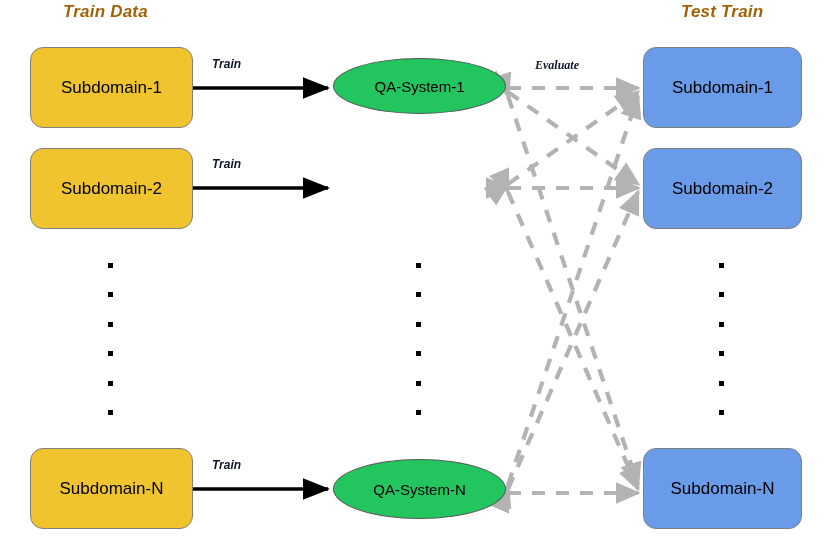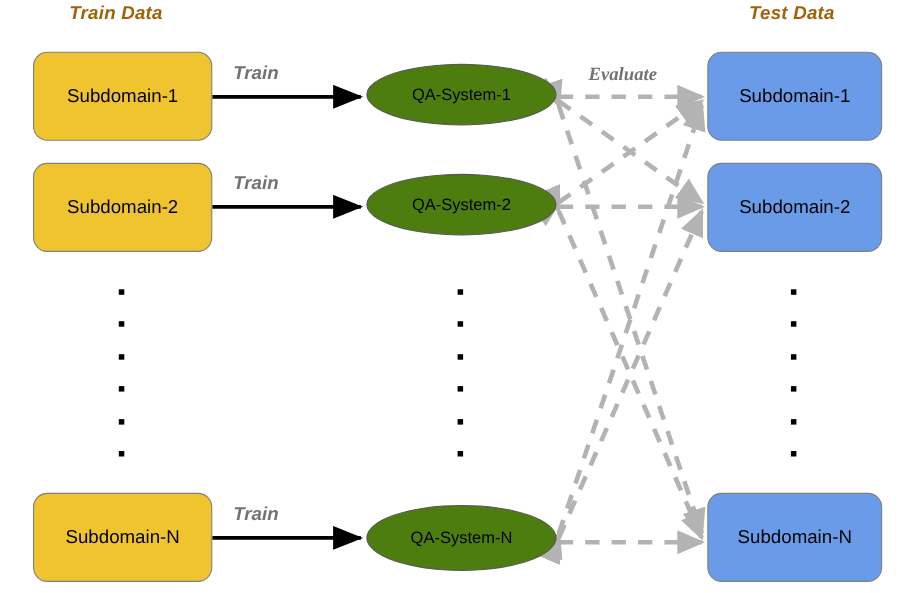--- a/index.html
+++ b/index.html
@@ -51,30 +51,30 @@
     border: 1.4px solid #7f7f7f;
   }
   .box.train {
     background: #efc42e;
   }
   .box.test {
     background: #6a9be8;
   }
   .ellipse {
     border-radius: 50%;
-    background: #4d7c0f;
+    background: #22c55e;
     border: 1.4px solid #585858;
     font-size: 15px;
   }
   .edge-label {
     position: absolute;
-    font-size: 17px;
+    font-size: 12px;
     font-weight: bold;
     font-style: italic;
-    color: #737373;
+    color: #0f172a;
     white-space: nowrap;
   }
   .dots {
     position: absolute;
     display: flex;
     flex-direction: column;
     align-items: center;
     justify-content: space-between;
   }
   .dots span {
@@ -114,37 +114,34 @@
       <line x1="508" y1="188" x2="638" y2="188"></line>
       <line x1="508" y1="192" x2="638" y2="489"></line>
 
       <line x1="508" y1="485" x2="638" y2="96"></line>
       <line x1="508" y1="489" x2="638" y2="192"></line>
       <line x1="508" y1="493" x2="638" y2="493"></line>
     </g>
   </svg>
 
   <div class="col-header" style="left:63px; top:2px;">Train Data</div>
-  <div class="col-header" style="left:681px; top:2px;">Test Data</div>
+  <div class="col-header" style="left:681px; top:2px;">Test Train</div>
 
   <div class="node box train" style="left:30px; top:47px; width:163px; height:81px;">
     <span>Subdomain-1</span>
   </div>
   <div class="node box train" style="left:30px; top:148px; width:163px; height:81px;">
     <span>Subdomain-2</span>
   </div>
   <div class="node box train" style="left:30px; top:448px; width:163px; height:81px;">
     <span>Subdomain-N</span>
   </div>
 
   <div class="node ellipse" style="left:333px; top:58px; width:173px; height:56px;">
     <span>QA-System-1</span>
-  </div>
-  <div class="node ellipse" style="left:333px; top:158px; width:173px; height:56px;">
-    <span>QA-System-2</span>
   </div>
   <div class="node ellipse" style="left:333px; top:459px; width:173px; height:60px;">
     <span>QA-System-N</span>
   </div>
 
   <div class="node box test" style="left:643px; top:47px; width:159px; height:81px;">
     <span>Subdomain-1</span>
   </div>
   <div class="node box test" style="left:643px; top:148px; width:159px; height:81px;">
     <span>Subdomain-2</span>

